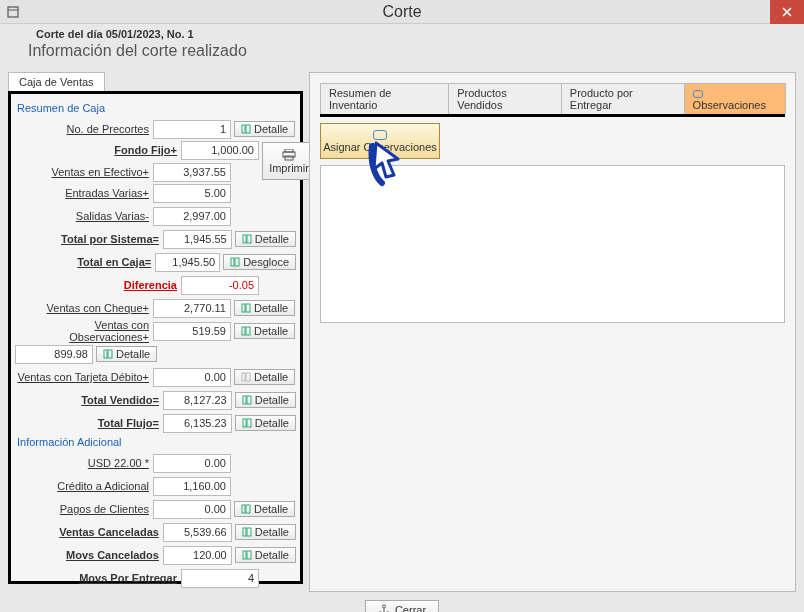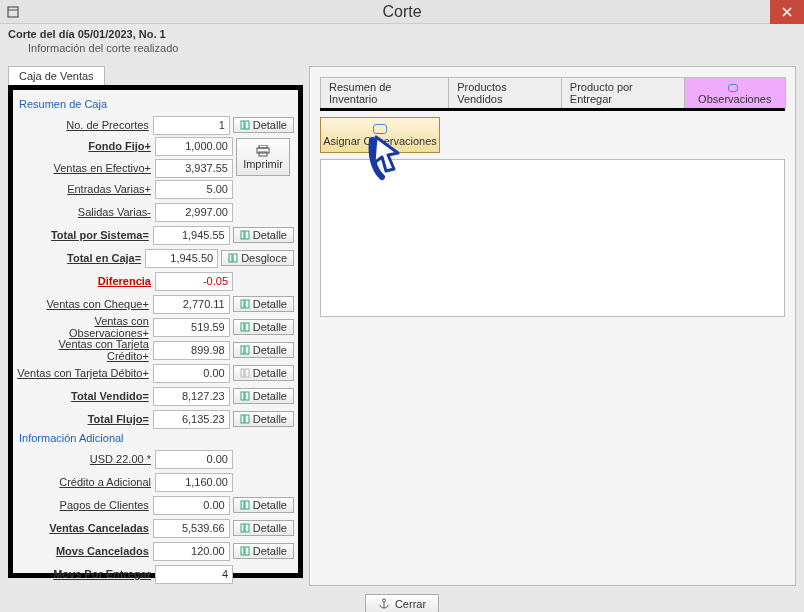--- a/index.html
+++ b/index.html
@@ -3,40 +3,40 @@
 <meta charset="utf-8">
 <style>
   *{box-sizing:border-box;margin:0;padding:0;font-family:Tahoma,Arial,sans-serif;font-size:11px;color:#333;}
   body{background:#e8e8e8;width:804px;height:612px;overflow:hidden;}
   .titlebar{height:24px;background:#e3e3e3;display:flex;align-items:center;position:relative;border-bottom:1px solid #ccc;}
   .titlebar .icon{width:18px;display:flex;align-items:center;justify-content:center;margin-left:4px;}
   .titlebar .title{position:absolute;left:0;right:0;text-align:center;font-size:16px;color:#333;}
   .titlebar .close{position:absolute;right:0;top:0;width:34px;height:24px;background:#c8493b;display:flex;align-items:center;justify-content:center;color:#fff;cursor:pointer;}
   .subhead{background:#e8e8e8;padding:4px 8px;}
   .subhead .bold{font-weight:bold;font-size:11px;}
-  .subhead .desc{font-size:11px;color:#555;padding-left:20px;padding-top:2px;}
+  .subhead .desc{font-size:16px;color:#555;padding-left:20px;padding-top:2px;}
   .content{display:flex;gap:6px;padding:8px 8px 4px 8px;}
   .left{width:295px;}
   .tabstrip{display:flex;}
   .tab{background:#fff;border:1px solid #bbb;border-bottom:none;padding:3px 10px;font-size:11px;}
-  .panel{border:5px solid #000000;background:#f5f5f5;padding:6px 4px 21px 4px;height:493px;}
+  .panel{border:3px solid #000000;background:#f5f5f5;padding:6px 4px 21px 4px;height:493px;}
   .section-title{color:#1a61b8;font-size:11px;font-weight:normal;margin:2px 0 4px 2px;}
   .row{display:flex;align-items:center;height:22px;margin-bottom:1px;}
   .lbl{width:138px;text-align:right;padding-right:4px;font-size:11px;text-decoration:underline;}
-  .bold{font-weight:bold;}
+  .bold{font-weight:bold;margin-left:28px;}
   .val{width:78px;height:19px;border:1px solid #bbb;background:#fff;text-align:right;padding:2px 4px;font-size:11px;}
   .val.red{color:#c00;}
   .btns{display:flex;margin-left:3px;gap:3px;}
   .btn{height:16px;border:1px solid #aaa;background:linear-gradient(#fdfdfd,#eaeaea);padding:1px 6px;display:flex;align-items:center;gap:3px;cursor:pointer;font-size:11px;}
   .btn.disabled{color:#aaa;cursor:default;}
   .btn-print{width:54px;height:38px;flex-direction:column;gap:1px;justify-content:center;}
   .right{flex:1;border:1px solid #bbb;background:#f5f5f5;padding:10px 10px;height:520px;position:relative;}
   .rtabs{display:flex;border-bottom:3px solid #000000;}
   .rtab{border:1px solid #bbb;border-bottom:none;padding:3px 8px;background:#eee;font-size:11px;cursor:pointer;margin-right:-1px;}
-  .rtab.active{background:#f0abfc;text-align:center;}
+  .rtab.active{background:#fdba74;}
   .rtab .bubble{display:inline-block;width:10px;height:8px;border:1px solid #4a8bd6;border-radius:3px;position:relative;margin-right:3px;vertical-align:middle;}
   .obsbtn{margin-top:6px;width:120px;height:36px;border:1px solid #a88b3a;background:linear-gradient(#fff6dc,#f2dd9d);display:flex;flex-direction:column;align-items:center;justify-content:center;gap:1px;cursor:pointer;}
   .bubbleL{width:14px;height:10px;border:1px solid #4a8bd6;border-radius:3px;}
   .obsarea{margin-top:6px;border:1px solid #bbb;background:#fff;height:158px;width:100%;}
   .cursor{position:absolute;top:68px;left:54px;pointer-events:none;}
   .footer{display:flex;justify-content:center;padding:4px;}
   .closebtn{border:1px solid #aaa;background:linear-gradient(#fdfdfd,#eaeaea);padding:3px 12px;display:flex;align-items:center;gap:5px;cursor:pointer;font-size:11px;}
   svg{display:block;}
 </style>
 </head>
@@ -166,21 +166,20 @@
             <div class="btn">
               <svg width="10" height="10" viewBox="0 0 10 10">
                 <rect x="1" y="1" width="3" height="8" fill="none" stroke="#3a7"></rect>
                 <rect x="5" y="1" width="4" height="8" fill="none" stroke="#3a7"></rect>
               </svg>
               <span>Detalle</span>
             </div>
           </div>
       </div>
       <div class="row">
-        <div class="lbl">Ventas con Tarjeta Crédito+</div>
         <div class="val">899.98</div>
         <div class="btns">
             <div class="btn">
               <svg width="10" height="10" viewBox="0 0 10 10">
                 <rect x="1" y="1" width="3" height="8" fill="none" stroke="#3a7"></rect>
                 <rect x="5" y="1" width="4" height="8" fill="none" stroke="#3a7"></rect>
               </svg>
               <span>Detalle</span>
             </div>
           </div>

